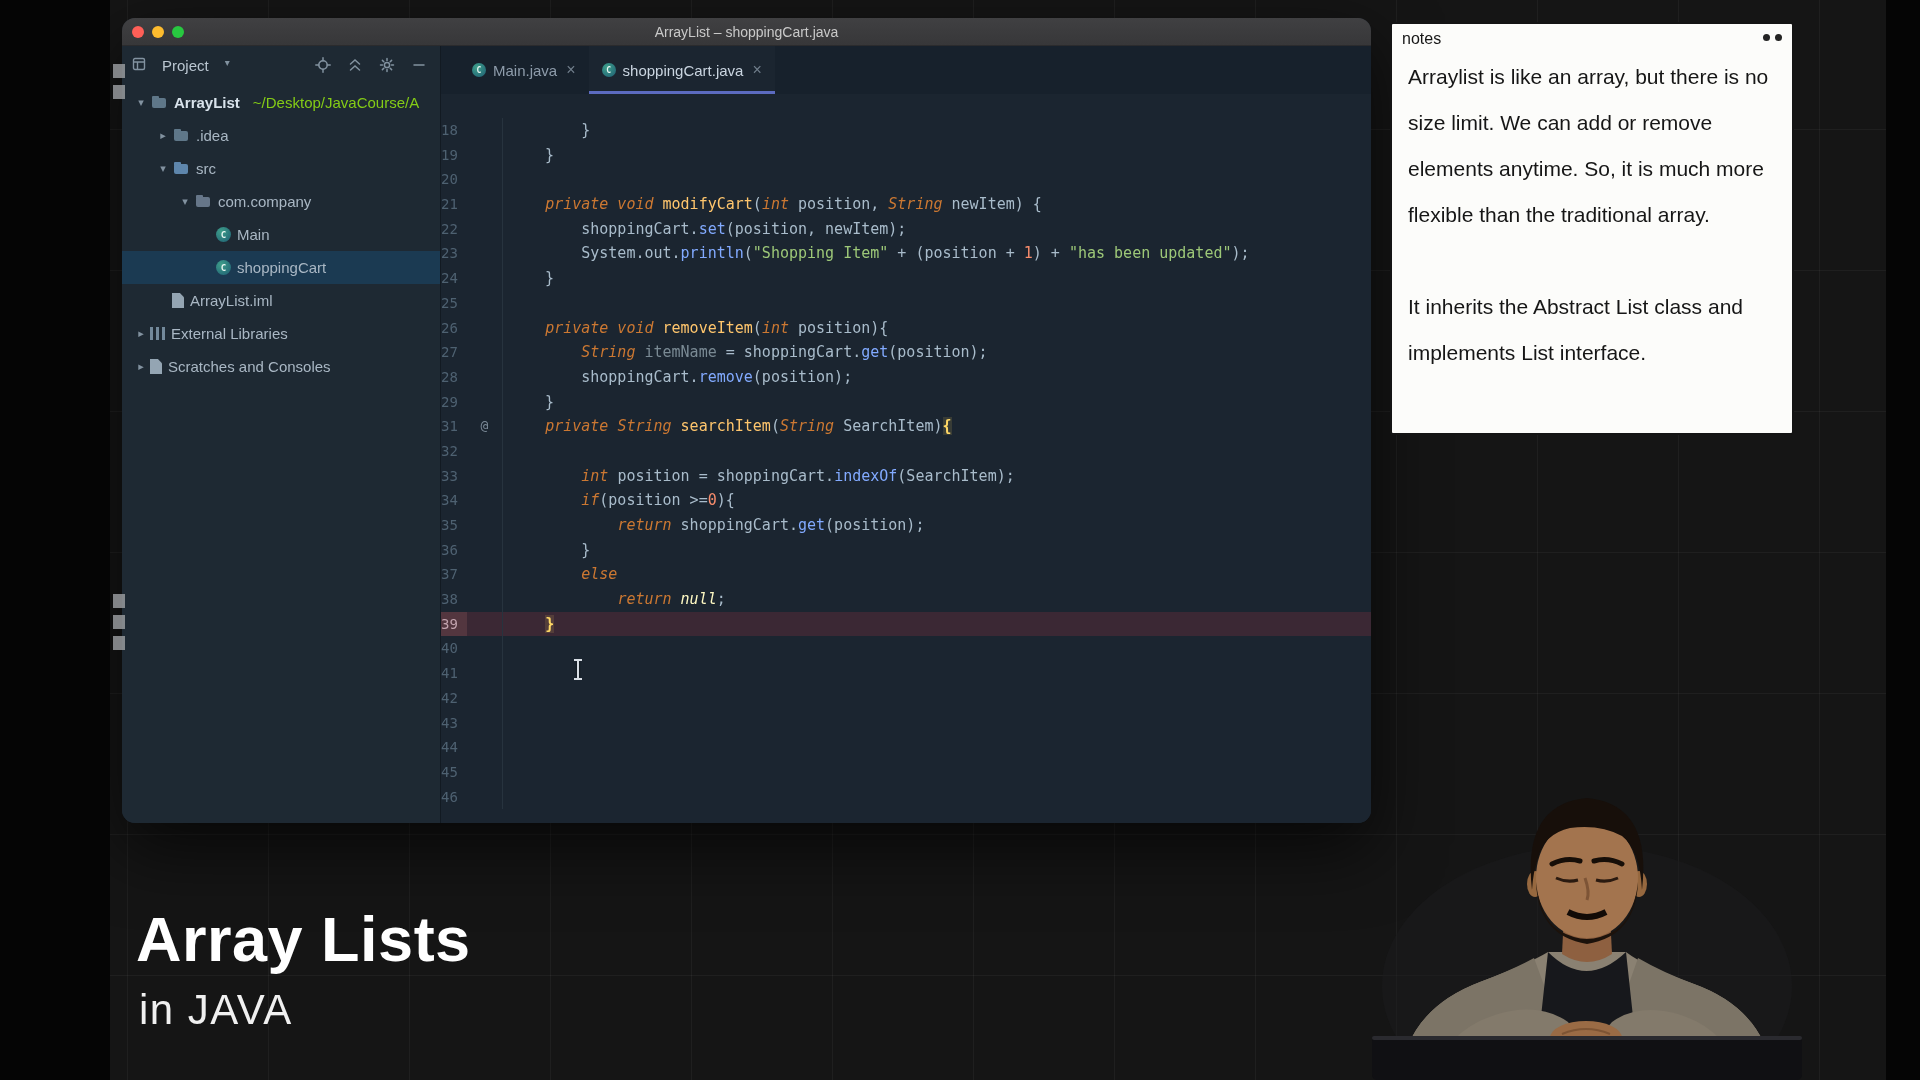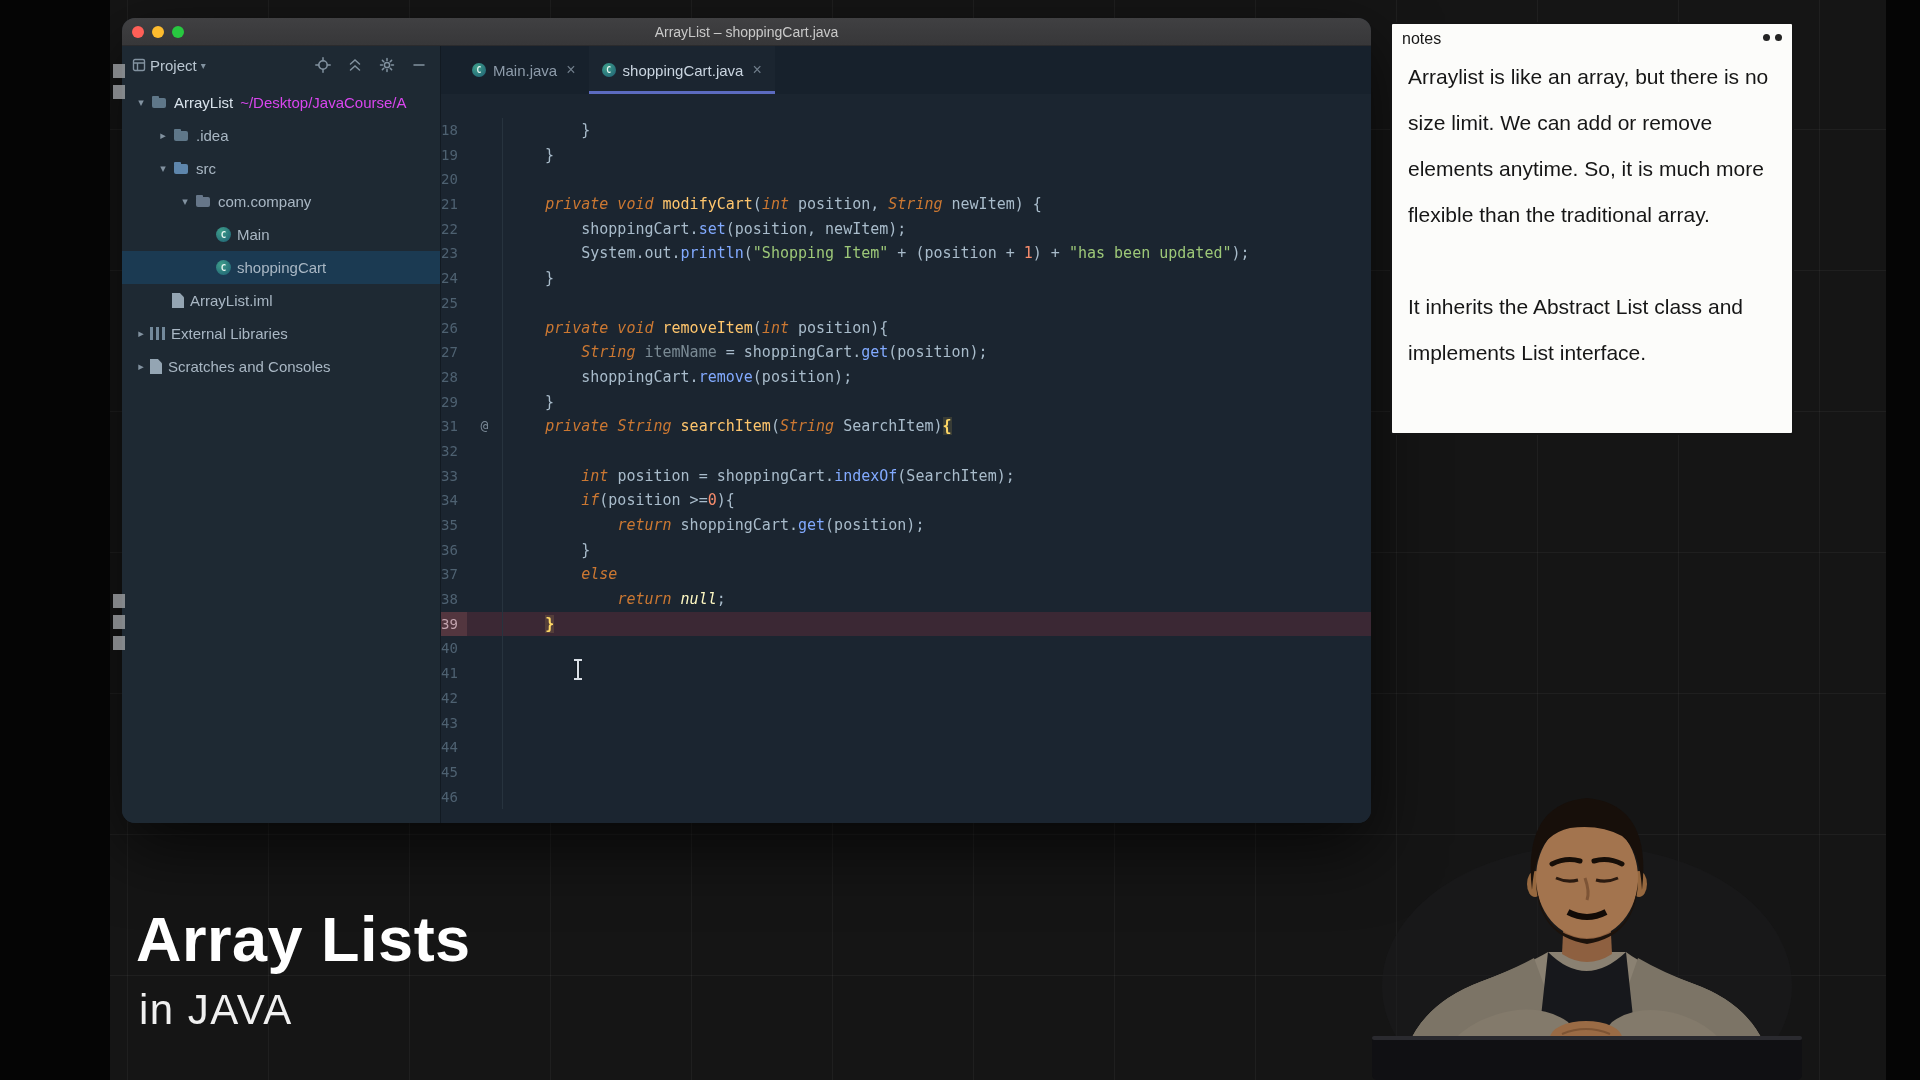--- a/index.html
+++ b/index.html
@@ -22,31 +22,31 @@
   .lights{display:flex;gap:8px;margin-left:10px;z-index:2}
   .light{width:12px;height:12px;border-radius:50%;cursor:pointer}
   .light.red{background:#FF5F57}.light.yellow{background:#FEBC2E}.light.green{background:#28C840}
   .wtitle{position:absolute;left:0;right:0;text-align:center;font-size:14px;color:#C9C9C9}
 
   .main{flex:1;display:flex;min-height:0}
 
   
   .ppanel{width:318px;flex:none;background:#1E2933;border-right:1px solid #121A22;display:flex;flex-direction:column;overflow:hidden}
   .ptoolbar{height:38px;flex:none;display:flex;align-items:center;padding:0 10px}
-  .pproj{display:flex;align-items:center;gap:4px;color:#BAC6D1;font-size:15px;cursor:pointer}
+  .pproj{display:flex;gap:16px;color:#BAC6D1;font-size:15px;cursor:pointer}
   .caret{font-size:10px;color:#8292A0}
   .picons{margin-left:auto;display:flex;gap:10px}
   .ibtn{width:22px;height:22px;display:flex;align-items:center;justify-content:center;cursor:pointer;border-radius:3px}
   .ibtn svg{stroke:#8292A0;fill:none;stroke-width:1.5;stroke-linecap:round}
   .ptree{flex:1;padding-top:2px}
   .trow{display:flex;align-items:center;height:33px;font-size:15px;color:#A9B7C4;white-space:nowrap;cursor:pointer;overflow:hidden}
   .trow.selected{background:#1B3A52}
   .chev{width:18px;text-align:center;font-size:11px;color:#8292A0;flex:none}
-  .lbl.bold{font-weight:normal;color:#D9E3EC}
-  .tpath{color:#d946ef;margin-left:7px}
+  .lbl.bold{font-weight:bold;color:#D9E3EC}
+  .tpath{color:#84cc16;margin-left:13px}
 
   
   .ti{width:18px;height:16px;margin-right:6px;position:relative;flex:none;display:inline-flex;align-items:center;justify-content:center}
   .ti-folder::before,.ti-folder-src::before,.ti-package::before{content:"";position:absolute;left:2px;top:1px;width:7px;height:4px;border-radius:1px;background:#5F7789}
   .ti-folder::after,.ti-folder-src::after,.ti-package::after{content:"";position:absolute;left:2px;top:3px;width:14px;height:10px;border-radius:2px;background:#5F7789}
   .ti-folder-src::before,.ti-folder-src::after{background:#5E86AC}
   .ti-package::before,.ti-package::after{background:#667689}
   .ti-class{width:15px;height:15px;border-radius:50%;background:radial-gradient(circle at 35% 30%,#3E9E8A,#1E5E73);
     color:#E6F5F0;font:700 9px "DejaVu Sans Mono",monospace}
   .ti-file,.ti-scratch{width:12px;height:15px;background:#94A5B3;clip-path:polygon(0 0,66% 0,100% 28%,100% 100%,0 100%)}

